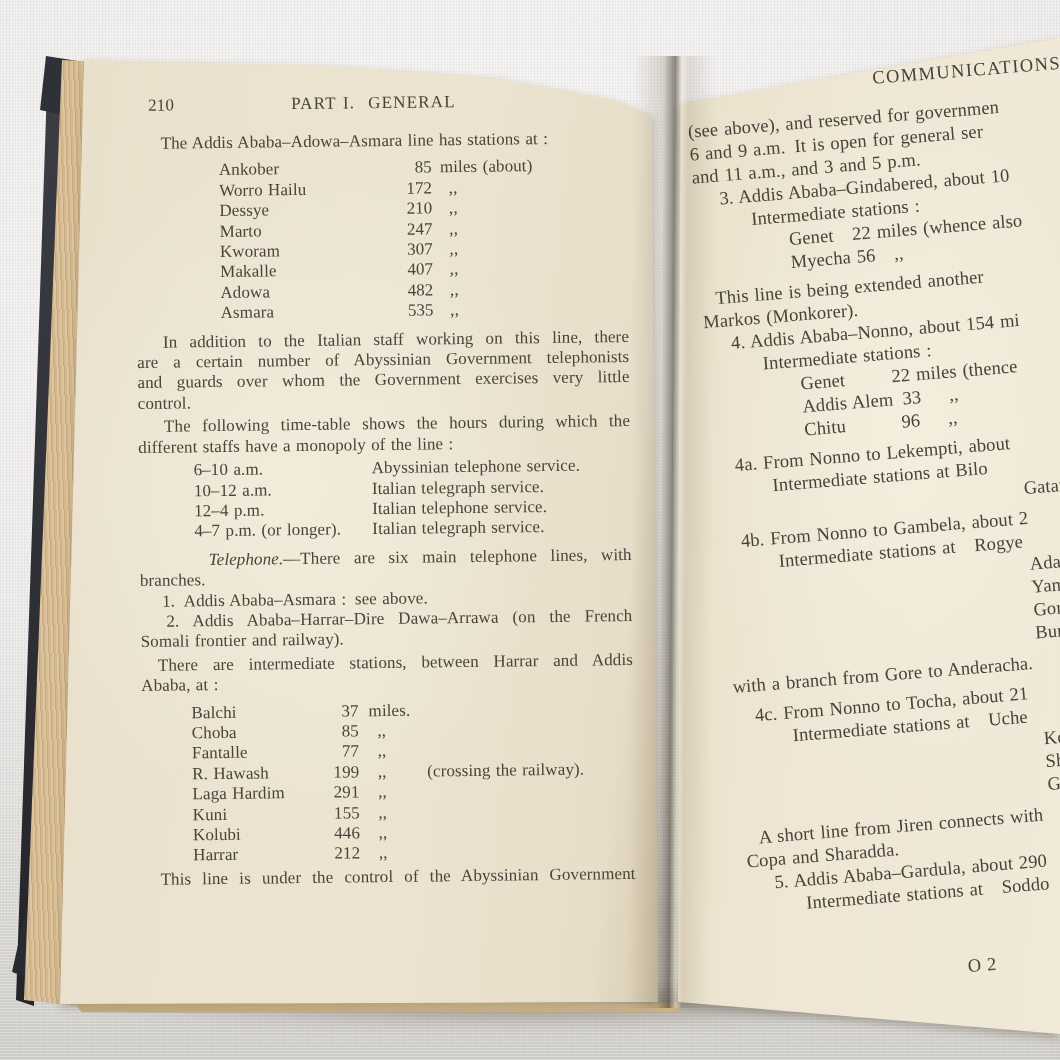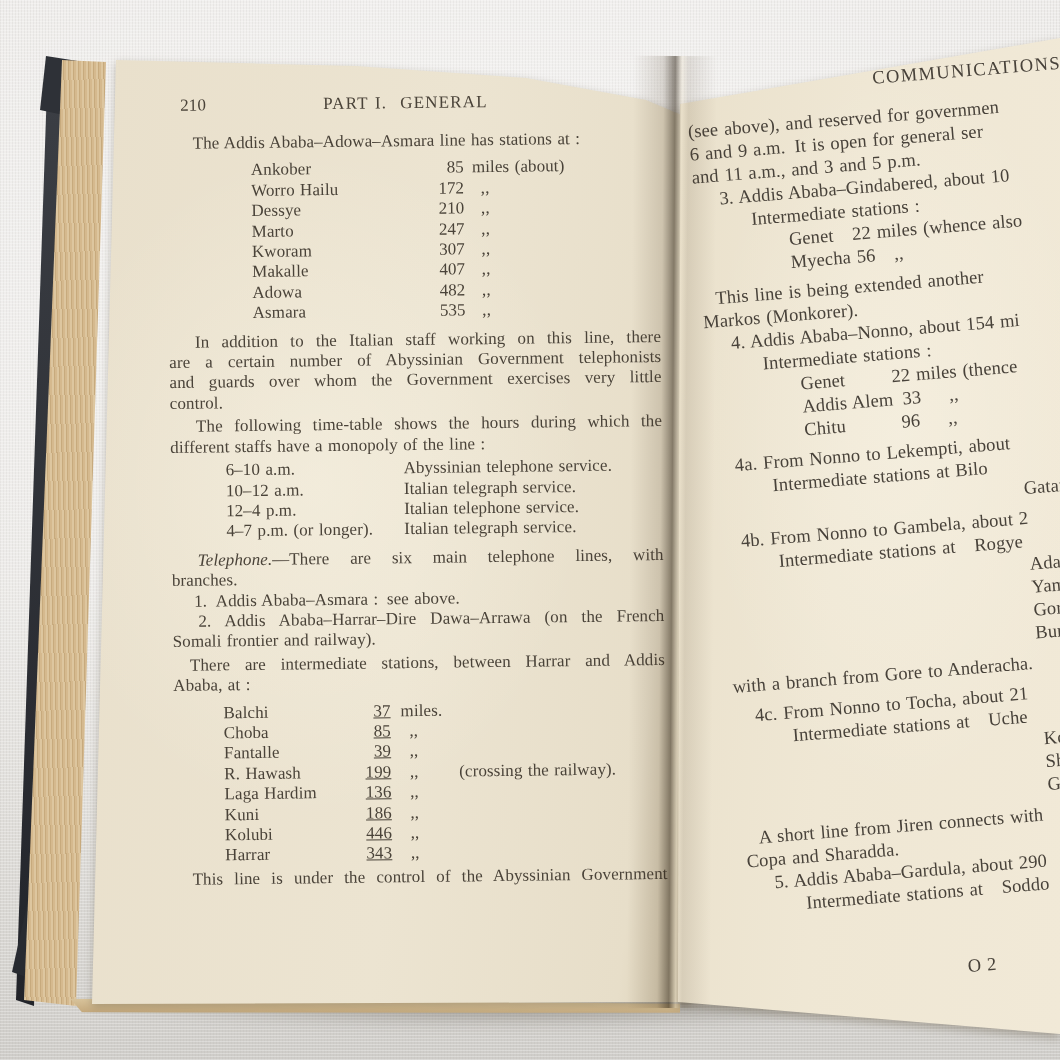--- a/index.html
+++ b/index.html
@@ -17,21 +17,21 @@
   .cover-spine{position:absolute;left:12px;top:58px;width:70px;height:952px;
     background:linear-gradient(180deg,#3c3f45,#22242a);
     clip-path:polygon(36px 0px,50px 2px,22px 948px,4px 942px);}
   .cover-top{position:absolute;left:40px;top:52px;width:50px;height:70px;background:#2e3137;
     clip-path:polygon(6px 4px,44px 10px,38px 66px,0px 58px);}
   .cover-bottom{position:absolute;left:6px;top:900px;width:70px;height:90px;background:#282b31;
     clip-path:polygon(22px 0px,58px 6px,40px 84px,6px 72px);}
   .fore-edge{position:absolute;left:14px;top:56px;width:110px;height:956px;
     background:repeating-linear-gradient(88deg,#ddc69f 0 2px,#c7aa7d 2px 3px,#d5b98e 3px 5px);
     clip-path:polygon(48px 4px,92px 6px,62px 950px,10px 944px);}
-  .pw-left{position:absolute;left:56px;top:52px;width:650px;height:962px;
+  .pw-left{position:absolute;left:24px;top:52px;width:650px;height:962px;
     filter:drop-shadow(0px 3px 4px rgba(95,85,65,.35));}
   .page-left{position:absolute;left:0;top:0;width:650px;height:962px;
     background:
       radial-gradient(60% 50% at 40% 45%, rgba(255,252,240,.35), rgba(255,252,240,0) 70%),
       linear-gradient(96deg,#d8ccb2 0%,#e9e0cc 7%,#ece4d1 55%,#e7dec9 88%,#d2c5a8 100%);
     clip-path:polygon(60px 8px,300px 14px,470px 26px,590px 48px,628px 64px,634px 950px,36px 952px);}
   .pw-right{position:absolute;left:658px;top:12px;width:402px;height:1048px;
     filter:drop-shadow(0px 4px 5px rgba(95,85,65,.4));}
   .page-right{position:absolute;left:0;top:0;width:402px;height:1048px;
     background:
@@ -61,25 +61,25 @@
   .tbl{margin-top:7px;}
   .t1r{display:flex;padding-left:84px;}
   .t1n{flex:0 0 147px;}
   .t1v{flex:0 0 66px;text-align:right;}
   .t1u{padding-left:8px;white-space:pre;}
   .ttr{display:flex;padding-left:55px;}
   .tth{flex:0 0 178px;white-space:pre;}
   .tts{white-space:pre;}
   .t2r{display:flex;padding-left:50px;}
   .t2n{flex:0 0 122px;}
-  .t2v{flex:0 0 45px;text-align:right;text-decoration:underline;}
+  .t2v{flex:0 0 45px;text-align:right;}
   .t2u{padding-left:10px;flex:0 0 58px;white-space:pre;}
   .t2note{white-space:pre;}
   .pl22{padding-left:22px;}
-  i{}
+  i{margin-left:43px;}
 
   
   .rp-text{position:absolute;left:26px;top:70px;width:430px;color:#48423a;
     font-size:18.5px;line-height:23px;word-spacing:1.2px;letter-spacing:.1px;
     transform:rotate(-4.6deg);transform-origin:0 0;}
   .rp-line{white-space:pre;min-height:23px;}
   .rp-head{padding-left:188px;letter-spacing:1.4px;}
   .ind05{padding-left:14px;}
   .ind1{padding-left:26px;}
   .ind1a{padding-left:20px;}
@@ -213,51 +213,51 @@
             <span class="t2note"></span>
           </div>
             <div class="t2r">
             <span class="t2n">Choba</span>
             <span class="t2v">85</span>
             <span class="t2u"> ,,</span>
             <span class="t2note"></span>
           </div>
             <div class="t2r">
             <span class="t2n">Fantalle</span>
-            <span class="t2v">39</span>
+            <span class="t2v">77</span>
             <span class="t2u"> ,,</span>
             <span class="t2note"></span>
           </div>
             <div class="t2r">
             <span class="t2n">R. Hawash</span>
             <span class="t2v">199</span>
             <span class="t2u"> ,,</span>
             <span class="t2note">(crossing the railway).</span>
           </div>
             <div class="t2r">
             <span class="t2n">Laga Hardim</span>
-            <span class="t2v">136</span>
+            <span class="t2v">291</span>
             <span class="t2u"> ,,</span>
             <span class="t2note"></span>
           </div>
             <div class="t2r">
             <span class="t2n">Kuni</span>
-            <span class="t2v">186</span>
+            <span class="t2v">155</span>
             <span class="t2u"> ,,</span>
             <span class="t2note"></span>
           </div>
             <div class="t2r">
             <span class="t2n">Kolubi</span>
             <span class="t2v">446</span>
             <span class="t2u"> ,,</span>
             <span class="t2note"></span>
           </div>
             <div class="t2r">
             <span class="t2n">Harrar</span>
-            <span class="t2v">343</span>
+            <span class="t2v">212</span>
             <span class="t2u"> ,,</span>
             <span class="t2note"></span>
           </div>
           </div>
 
         <div class="lp-line j ind17 mt3">This line is under the control of the Abyssinian Government</div>
 
       </div>
     </div>
   </div>

